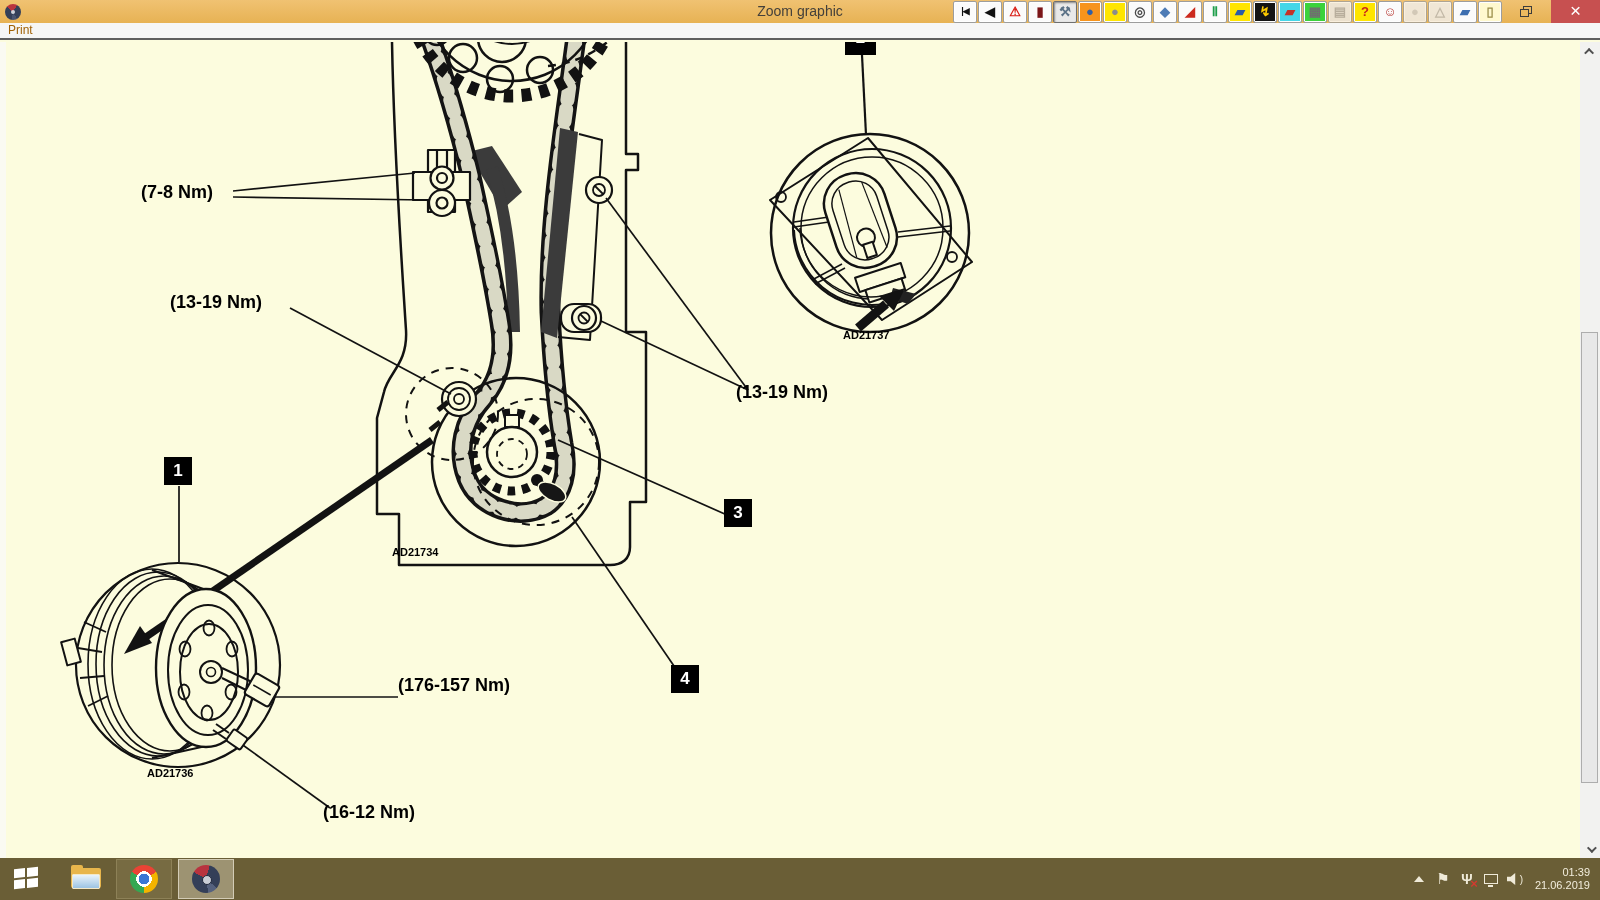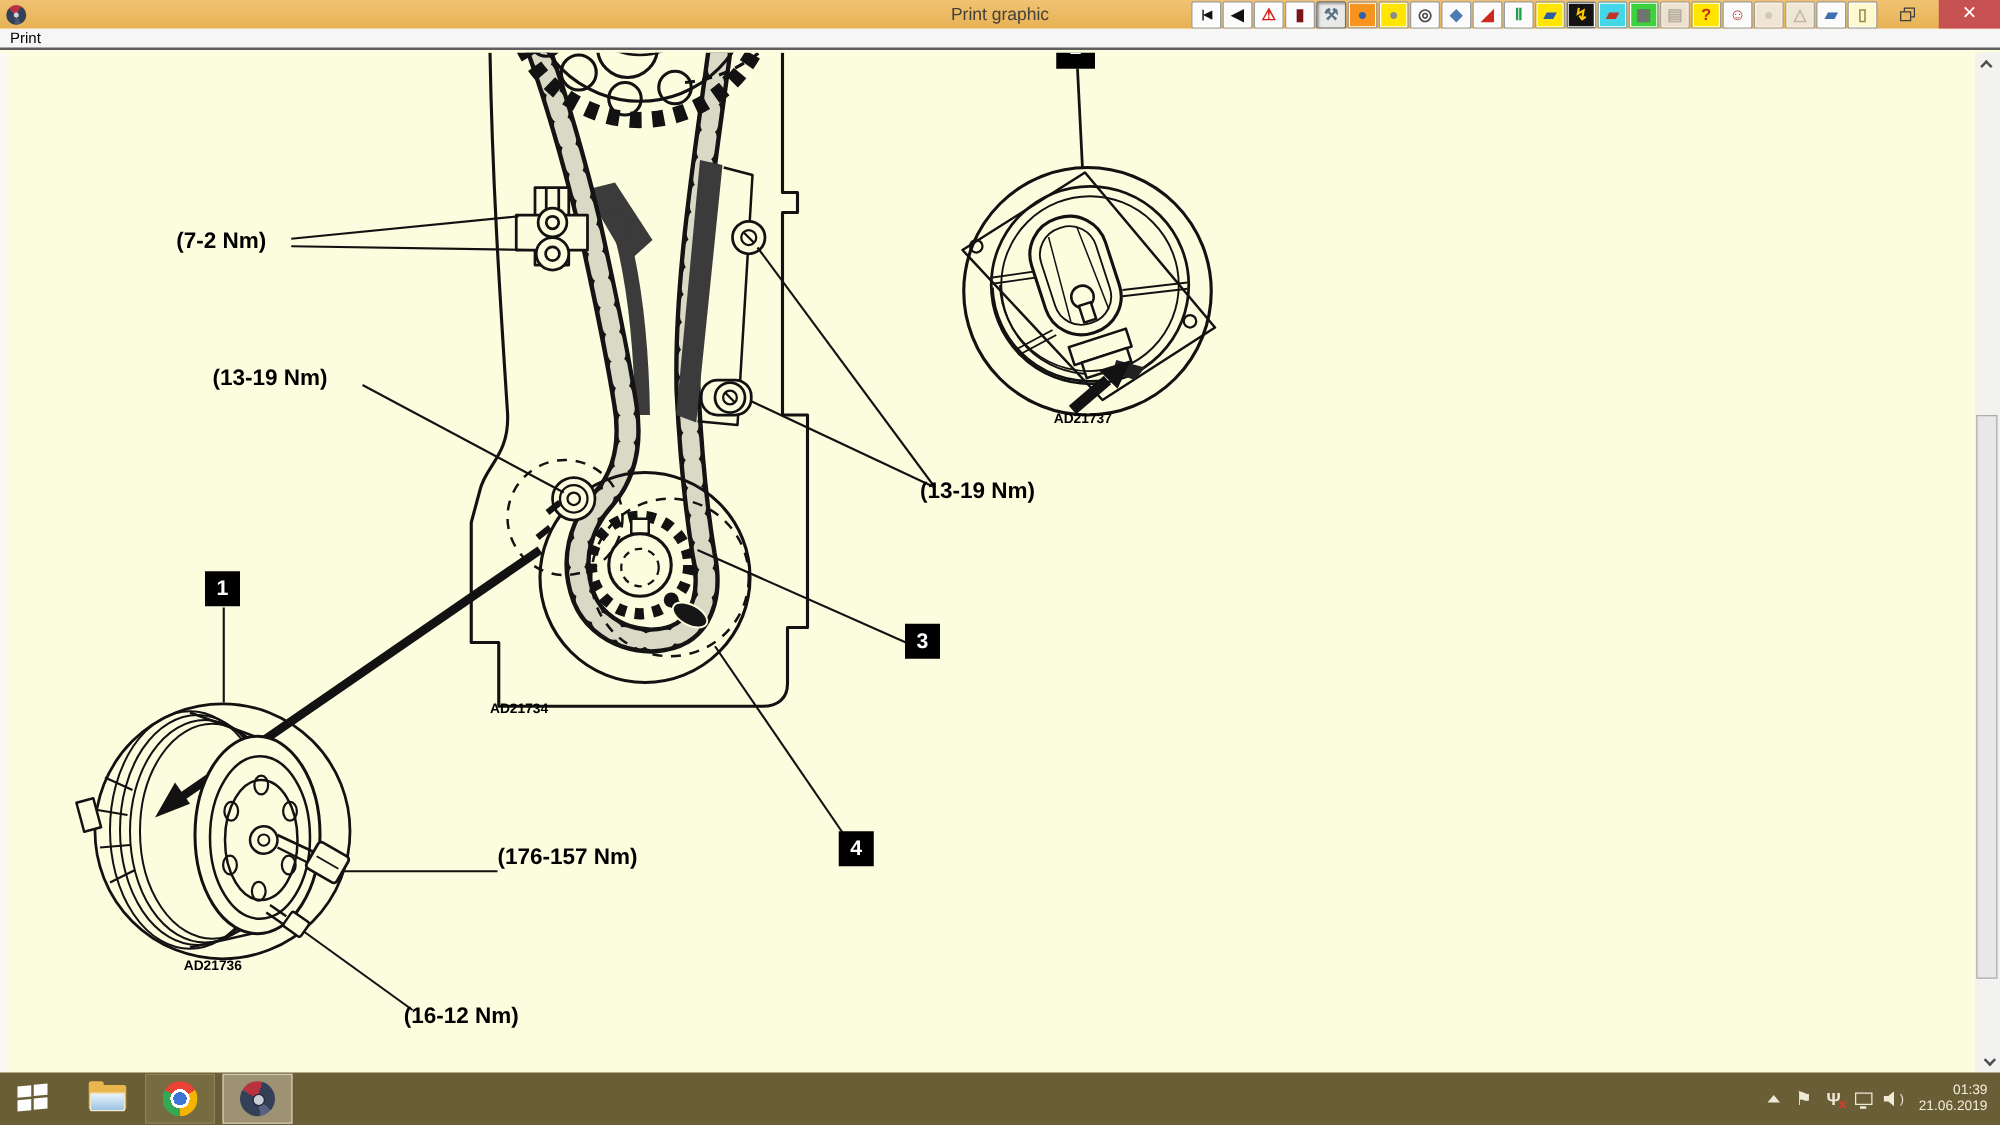--- a/index.html
+++ b/index.html
@@ -24,21 +24,21 @@
   .restore-btn { position:absolute; left:1516px; top:3px; width:20px; height:17px; display:flex; align-items:center; justify-content:center; }
   .restore-glyph { position:relative; width:12px; height:11px; }
   .restore-glyph .r1 { position:absolute; right:0; top:0; width:9px; height:8px; border:1.5px solid #3c3c3c; }
   .restore-glyph .r2 { position:absolute; left:0; bottom:0; width:9px; height:8px; border:1.5px solid #3c3c3c; background:#ECB95F; }
   .close-btn { position:absolute; left:1551px; top:0; width:49px; height:23px; background:#C75050;
     color:#ffffff; font-size:19px; line-height:21px; text-align:center; }
 
   
   .menubar { position:absolute; left:0; top:23px; width:1600px; height:17px; background:#F6F6F6;
     border-bottom:2px solid #5f5f5f; display:flex; align-items:center; }
-  .menu-item { font-size:12px; color:#000000; padding:0 10px 2px 8px; }
+  .menu-item { font-size:12px; color:#a16207; padding:0 10px 2px 8px; }
 
   
   .content { position:absolute; left:0; top:42px; width:1600px; height:816px; background:#FCFCDE; overflow:hidden; }
   .content .left-frame { position:absolute; left:0; top:0; width:6px; height:816px; background:#FAFAF2; }
   .diagram-svg { position:absolute; left:0; top:0; }
 
   .dlabel { position:absolute; font-size:18px; font-weight:bold; color:#000; white-space:nowrap; }
   .dcode  { position:absolute; font-size:11px; font-weight:bold; color:#000; white-space:nowrap; }
   .marker { position:absolute; width:28px; height:28px; background:#000; color:#fff;
     font-size:17px; font-weight:bold; display:flex; align-items:center; justify-content:center; }
@@ -88,21 +88,21 @@
   .speaker { width:13px; height:12px; background:#EFEAD8;
     clip-path:polygon(0 32%, 30% 32%, 65% 0, 65% 100%, 30% 68%, 0 68%); margin-right:2px; }
   .speaker-wave { color:#EFEAD8; font-size:10px; margin-left:-2px; }
   .clock { text-align:right; color:#F2EDDC; font-size:11px; line-height:13px; margin:0 10px 0 8px; }
 </style>
 </head>
 <body>
 
 <div class="titlebar">
   <div class="app-icon"></div>
-  <div class="win-title">Print graphic</div>
+  <div class="win-title">Zoom graphic</div>
   <div class="toolbar">
       <div class="tbtn small-glyph" style="background: rgb(251, 251, 251);">
         <span style="color: rgb(17, 17, 17);">|◀</span>
       </div>
       <div class="tbtn" style="background: rgb(251, 251, 251);">
         <span style="color: rgb(17, 17, 17);">◀</span>
       </div>
       <div class="tbtn" style="background: rgb(251, 251, 251);">
         <span style="color: rgb(217, 26, 18);">⚠</span>
       </div>
@@ -332,27 +332,27 @@
         <rect x="862" y="243" width="38" height="13" stroke-width="2" fill="#FCFCDE"></rect>
       </g>
       <path d="M 794 188 A 78 78 0 0 0 884 262" stroke-width="2"></path>
       <path d="M 800 186 A 71 71 0 0 0 882 254" stroke-width="1.5"></path>
       <polygon points="893,246 916,252 908,262 890,256" fill="#222222" stroke="none"></polygon>
       <line x1="858" y1="286" x2="886" y2="262" stroke="#121212" stroke-width="9"></line>
       <polygon points="905,246 894,269 879,254" fill="#121212" stroke="none"></polygon>
     </g>
   </svg>
 
-  <div class="dlabel" style="left:141px; top:140px;">(7-2 Nm)</div>
+  <div class="dlabel" style="left:141px; top:140px;">(7-8 Nm)</div>
   <div class="dlabel" style="left:170px; top:250px;">(13-19 Nm)</div>
   <div class="dlabel" style="left:398px; top:633px;">(176-157 Nm)</div>
   <div class="dlabel" style="left:323px; top:760px;">(16-12 Nm)</div>
   <div class="dlabel" style="left:736px; top:340px;">(13-19 Nm)</div>
 
-  <div class="dcode" style="left:392px; top:519px;">AD21734</div>
+  <div class="dcode" style="left:392px; top:504px;">AD21734</div>
   <div class="dcode" style="left:147px; top:725px;">AD21736</div>
   <div class="dcode" style="left:843px; top:287px;">AD21737</div>
 
   <div class="marker" style="left:164px; top:415px;">1</div>
   <div class="marker-cut">
       <span>2</span>
     </div>
   <div class="marker" style="left:724px; top:457px;">3</div>
   <div class="marker" style="left:671px; top:623px;">4</div>
 

